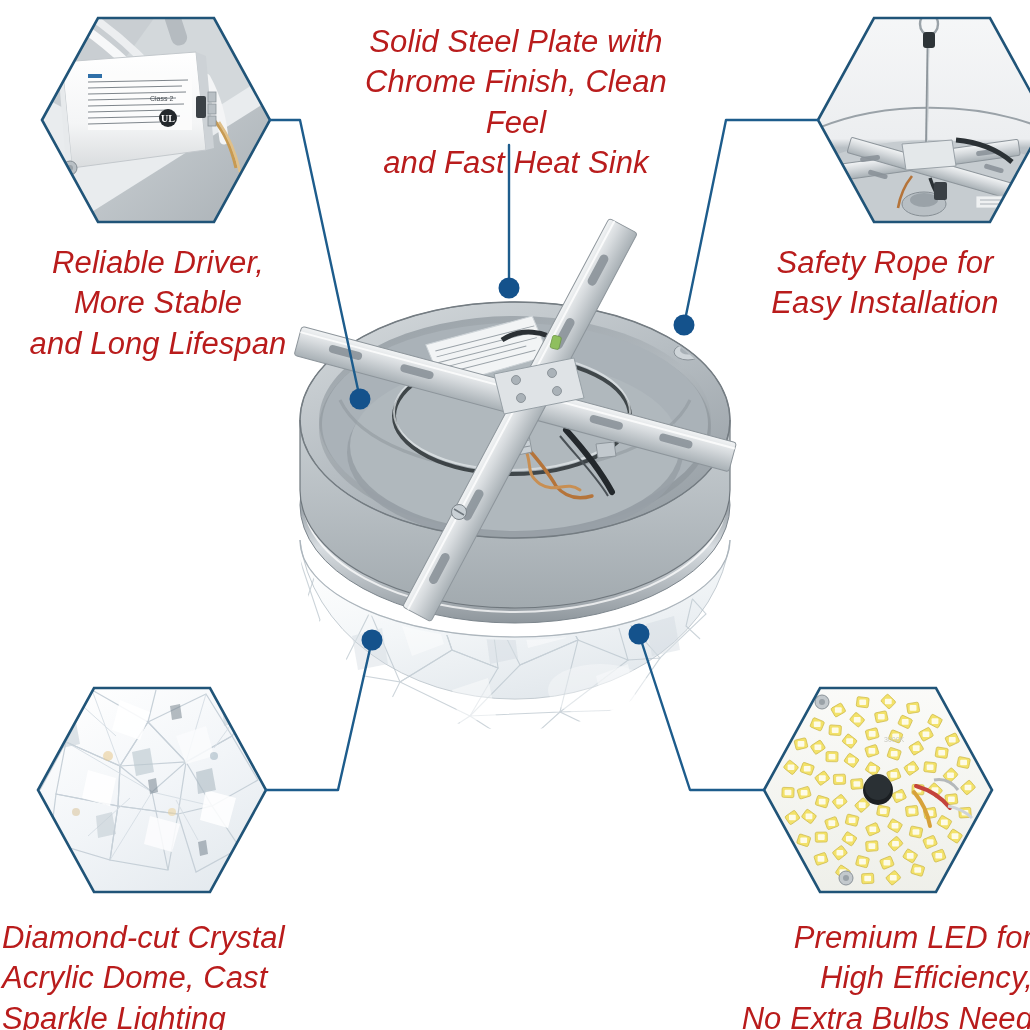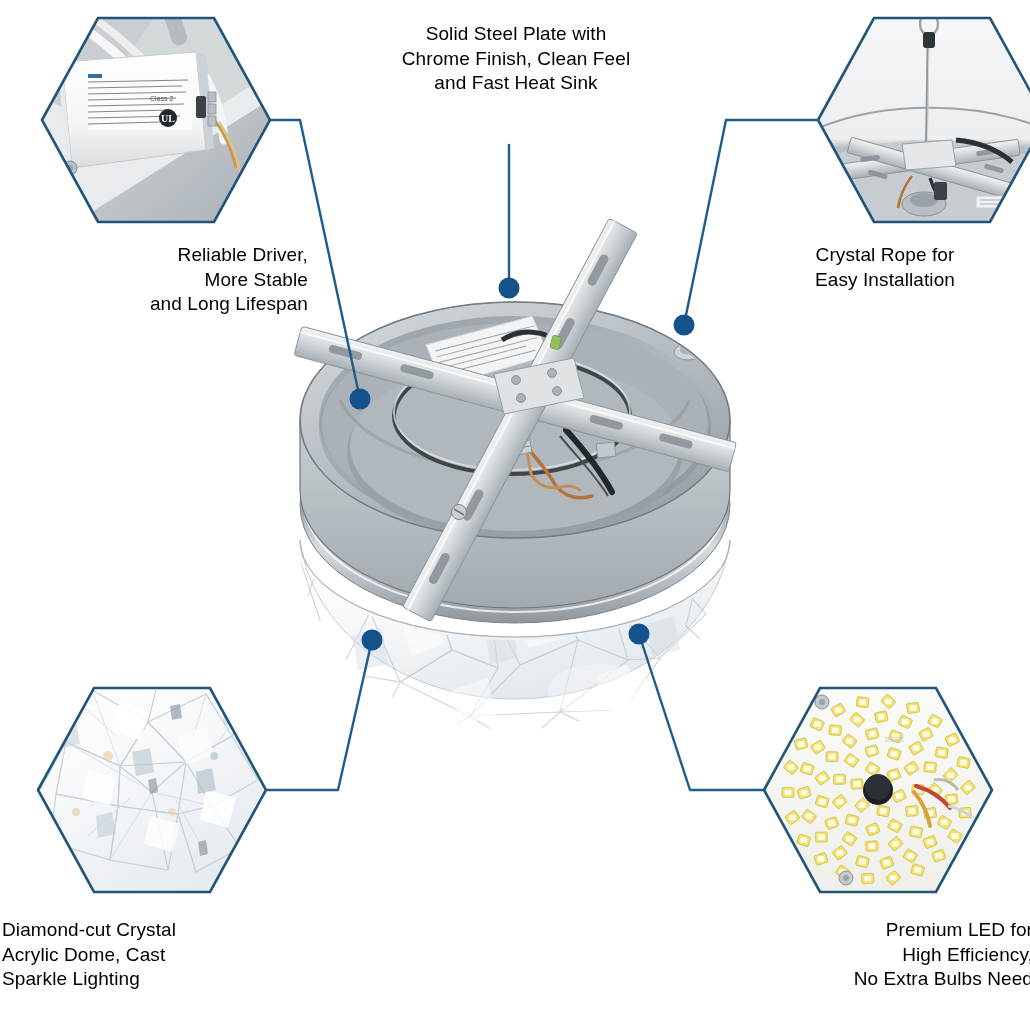--- a/index.html
+++ b/index.html
@@ -13,28 +13,29 @@
 
   
   .layer{position:absolute;left:0;top:0;width:1030px;height:1030px;}
   #lines{z-index:40;pointer-events:none;}
   #hexlayer{z-index:30;}
   #product{z-index:10;}
 
   
   .caption{
     position:absolute;z-index:50;
-    color:#000000;
-    font-size:19px;
+    color:#b91c1c;
+    font-size:31px;
     line-height:1.30;
     font-weight:400;
     letter-spacing:.1px;
     white-space:pre-line;
+    font-style:italic;
   }
-  .cap-tl{left:8px;  top:243px;  width:300px; text-align:right;}
+  .cap-tl{left:8px;  top:243px;  width:300px; text-align:center;}
   .cap-tc{left:336px;top:22px;   width:360px; text-align:center;}
   .cap-tr{left:740px;top:243px;  width:290px; text-align:center;}
   .cap-bl{left:2px;  top:918px;  width:300px; }
   .cap-br{left:737px;top:918px;  width:296px; text-align:right;}
 </style>
 </head>
 <body>
 
 <div id="stage">
 
@@ -624,21 +625,21 @@
       <circle cx="639" cy="634" r="10.5"></circle>
     </g>
   </svg>
 
   <div class="caption cap-tl">Reliable Driver,
 More Stable
 and Long Lifespan</div>
   <div class="caption cap-tc">Solid Steel Plate with
 Chrome Finish, Clean Feel
 and Fast Heat Sink</div>
-  <div class="caption cap-tr">Crystal Rope for
+  <div class="caption cap-tr">Safety Rope for
 Easy Installation</div>
   <div class="caption cap-bl">Diamond-cut Crystal
 Acrylic Dome, Cast
 Sparkle Lighting</div>
   <div class="caption cap-br">Premium LED for
 High Efficiency,
 No Extra Bulbs Need</div>
 
 </div>
 

